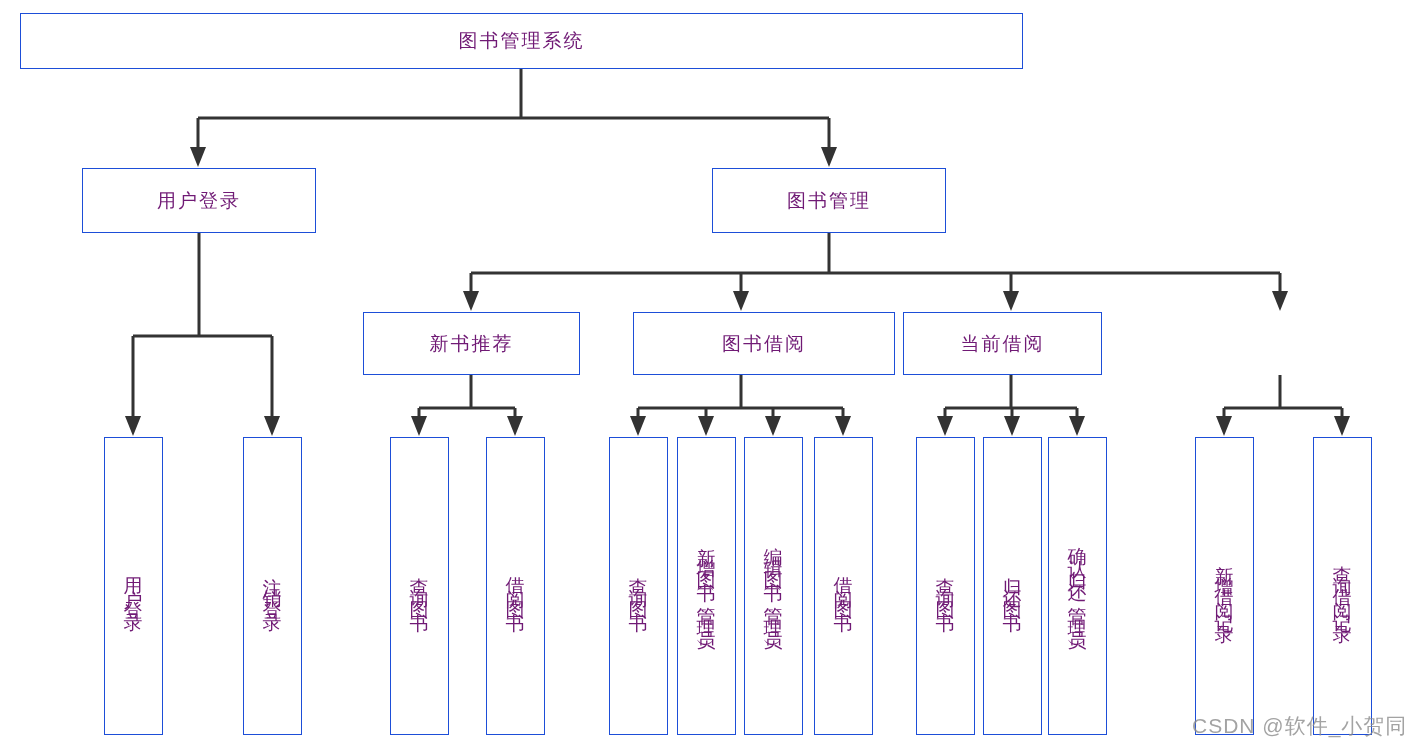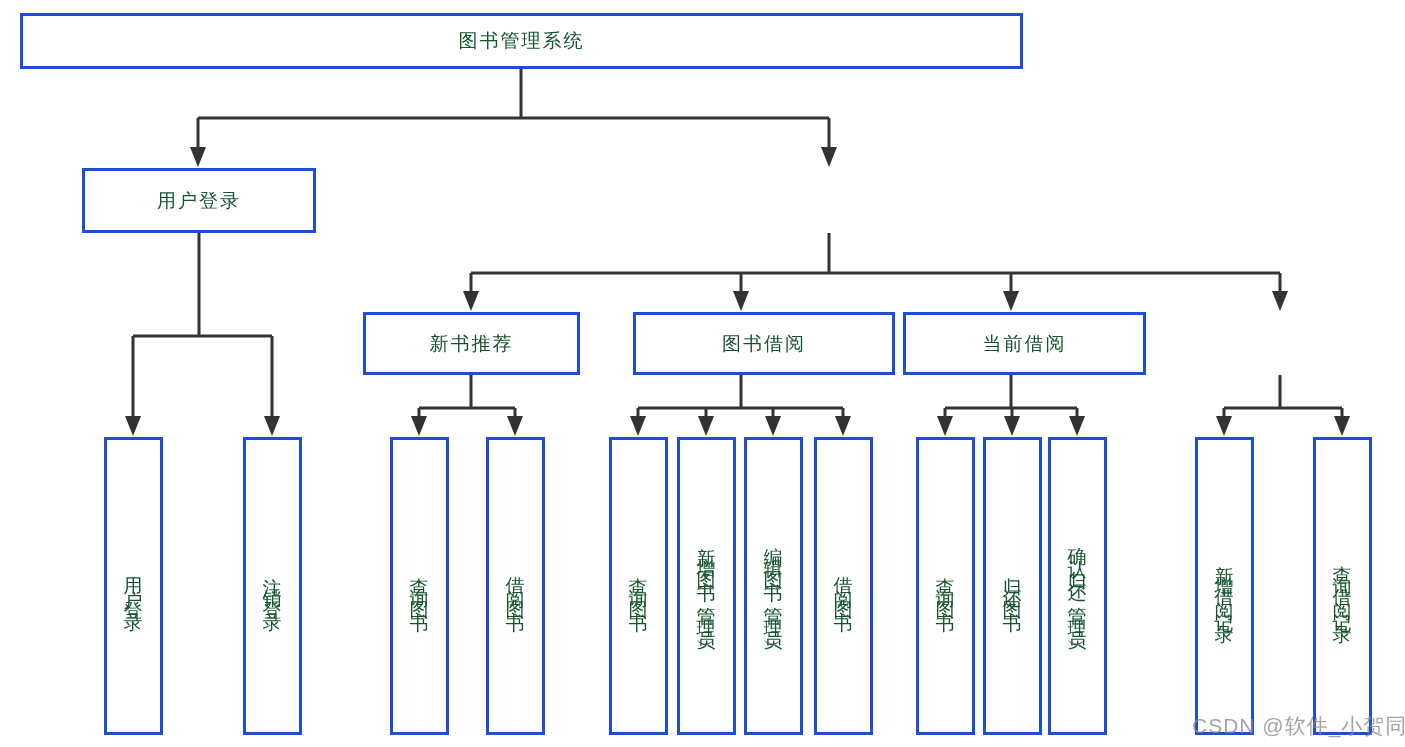--- a/index.html
+++ b/index.html
@@ -8,25 +8,25 @@
     width:1405px;height:747px;
     background:#ffffff;
     font-family:"Liberation Sans",sans-serif;
     overflow:hidden;
   }
   .connectors{position:absolute;left:0;top:0;z-index:1;}
   .box{
     position:absolute;
     box-sizing:border-box;
     background:#ffffff;
-    border:3px solid #1d4ed8;
+    border:1px solid #1d4ed8;
     display:flex;
     align-items:center;
     justify-content:center;
-    color:#14532d;
+    color:#701a75;
     z-index:2;
   }
   .h-box{
     font-size:19px;
     letter-spacing:2px;
     white-space:nowrap;
   }
   .root-box{font-size:19px;}
   .leaf{
     writing-mode:vertical-rl;
@@ -87,24 +87,25 @@
       <polygon points="1004,416 1020,416 1012,436"></polygon>
       <polygon points="1069,416 1085,416 1077,436"></polygon>
       <polygon points="1216,416 1232,416 1224,436"></polygon>
       <polygon points="1334,416 1350,416 1342,436"></polygon>
     </g>
   </svg>
 
   <div class="box h-box root-box" style="left:20px;top:13px;width:1003px;height:56px">图书管理系统</div>
 
   <div class="box h-box" style="left:82px;top:168px;width:234px;height:65px">用户登录</div>
+  <div class="box h-box" style="left:712px;top:168px;width:234px;height:65px">图书管理</div>
 
   <div class="box h-box" style="left:363px;top:312px;width:217px;height:63px">新书推荐</div>
   <div class="box h-box" style="left:633px;top:312px;width:262px;height:63px">图书借阅</div>
-  <div class="box h-box" style="left:903px;top:312px;width:243px;height:63px">当前借阅</div>
+  <div class="box h-box" style="left:903px;top:312px;width:199px;height:63px">当前借阅</div>
 
   <div class="box leaf" style="left:104px;top:437px;width:59px;height:298px">用户登录</div>
   <div class="box leaf" style="left:243px;top:437px;width:59px;height:298px">注销登录</div>
 
   <div class="box leaf" style="left:390px;top:437px;width:59px;height:298px">查询图书</div>
   <div class="box leaf" style="left:486px;top:437px;width:59px;height:298px">借阅图书</div>
 
   <div class="box leaf" style="left:609px;top:437px;width:59px;height:298px">查询图书</div>
   <div class="box leaf" style="left:677px;top:437px;width:59px;height:298px">新增图书（管理员）</div>
   <div class="box leaf" style="left:744px;top:437px;width:59px;height:298px">编辑图书（管理员）</div>

